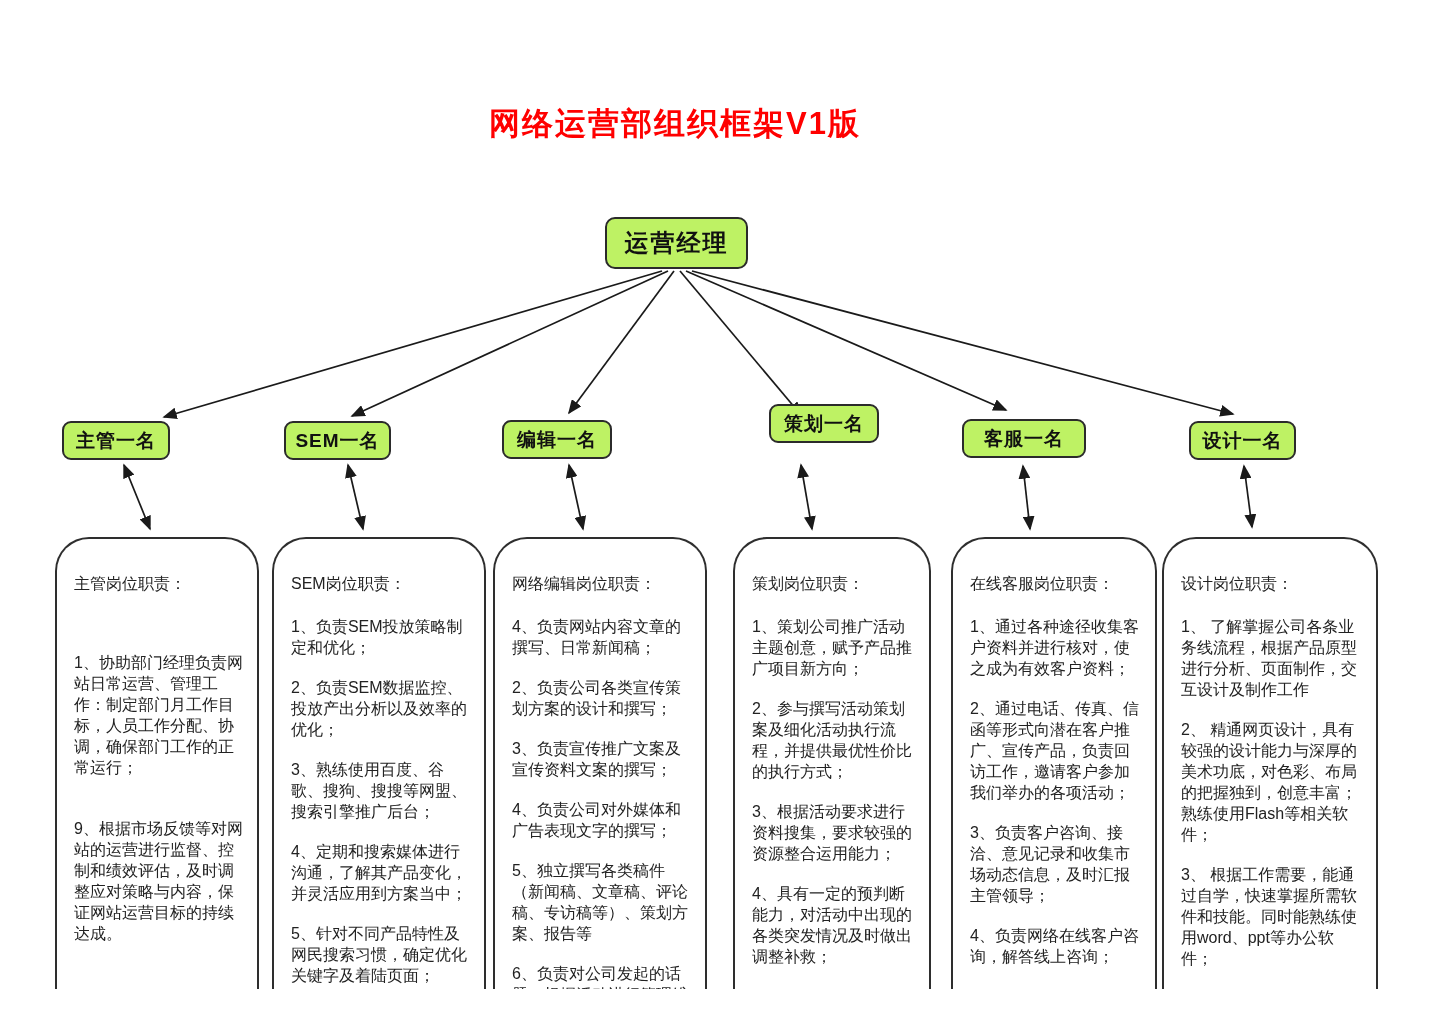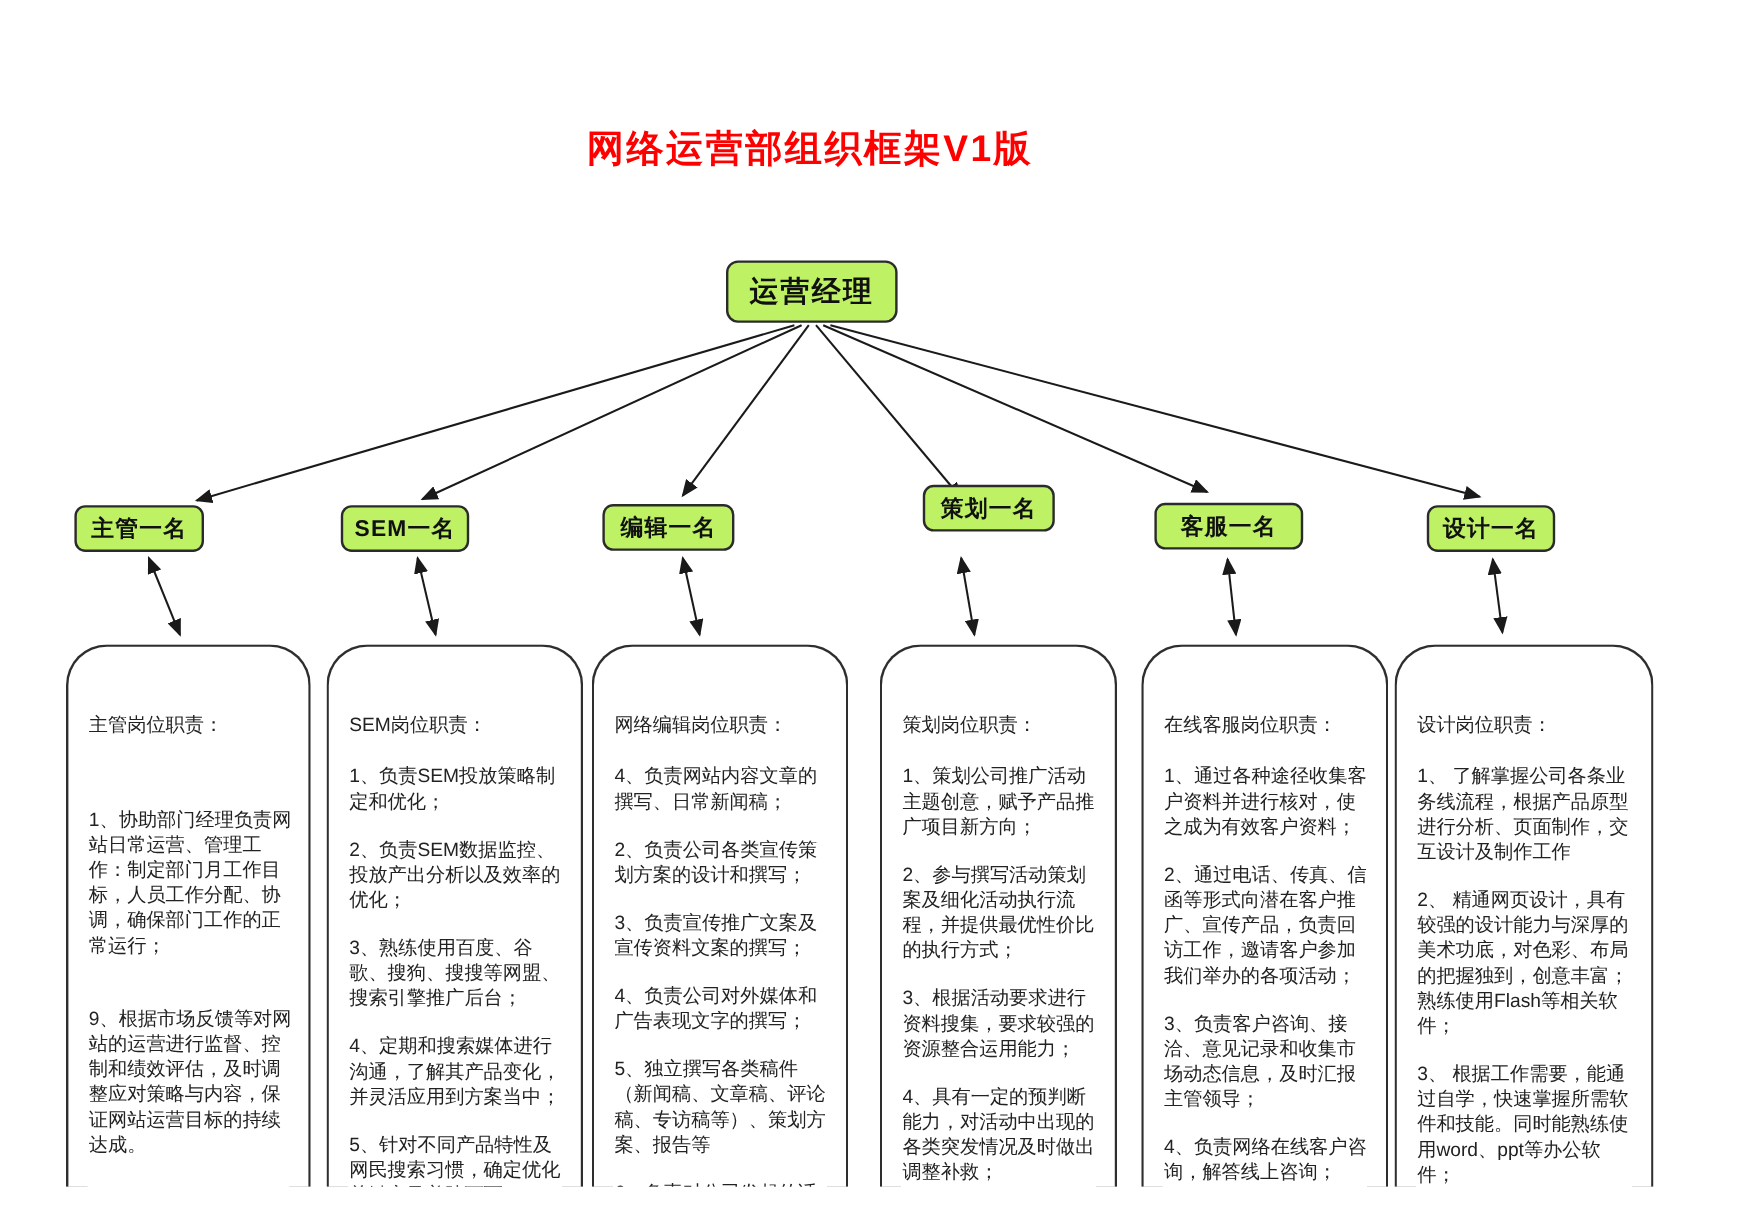--- a/index.html
+++ b/index.html
@@ -19,21 +19,21 @@
     display:flex;align-items:center;justify-content:center;
     font-weight:bold;color:#111;
   }
   .root-node{font-size:24px;letter-spacing:2px;border-radius:10px;}
   .role-node{font-size:19px;letter-spacing:1px;}
   .duty-box{
     position:absolute;box-sizing:border-box;background:#fff;
     border:2px solid #2e2e2e;border-bottom:none;
     border-radius:34px 34px 0 0;
     top:537px;height:452px;overflow:hidden;
-    padding:55px 13px 0 17px;
+    padding:34px 13px 0 17px;
     font-size:16px;line-height:21px;color:#222;
   }
   .duty-box h4{
     margin:0 0 22px 0;font-size:16px;font-weight:normal;color:#222;
   }
   .duty-box p{margin:0 0 19px 0;}
   .duty-box.wide-gap h4{margin-bottom:58px;}
   .duty-box.wide-gap p{margin-bottom:40px;}
   #arrow-layer{position:absolute;left:0;top:0;width:1448px;height:1023px;pointer-events:none;}
 </style>

